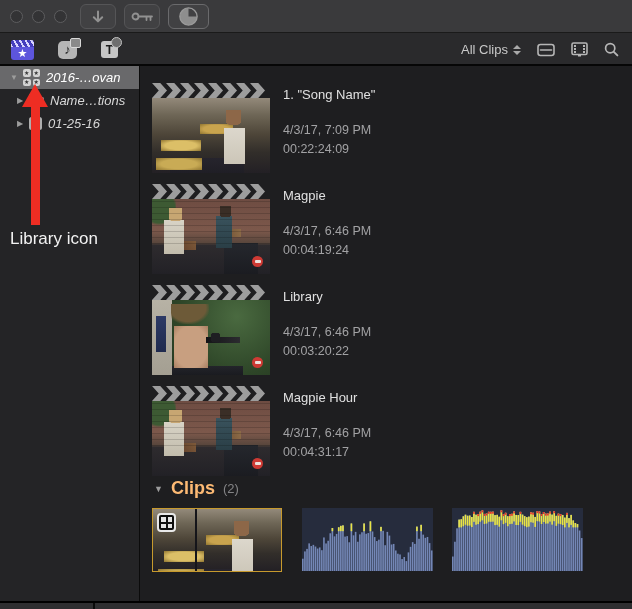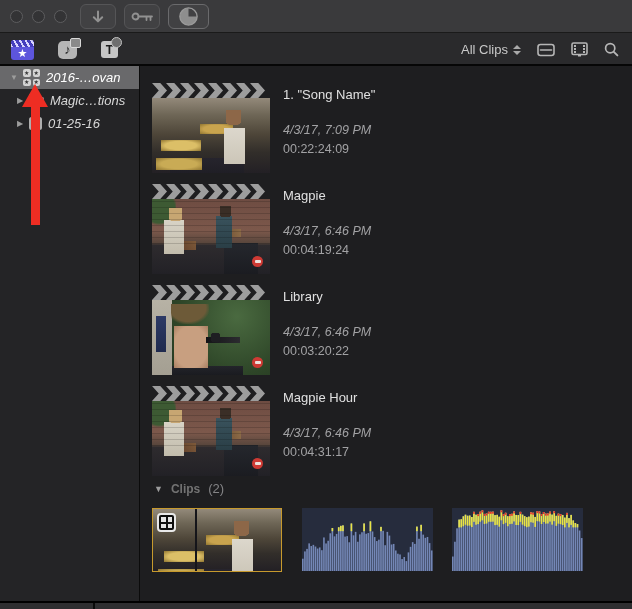--- a/index.html
+++ b/index.html
@@ -96,21 +96,21 @@
   
   .content { flex:1; display:flex; flex-direction:column; padding:17px 0 0 12px; background:#1e1e20; }
   .clip-row { display:flex; margin-bottom:11px; }
   .thumb-col { width:118px; flex:none; }
   .chev-band { height:15px; width:113px; display:flex; overflow:hidden; }
   .chv { display:block; flex:none; width:15px; height:15px; margin-right:-1px; background:#9d9d9d;
          clip-path:polygon(0 0,55% 0,100% 50%,55% 100%,0 100%,45% 50%); }
   .thumb { width:118px; height:75px; position:relative; overflow:hidden; background:#2a2a2e; }
   .info-col { margin-left:13px; padding-top:4px; }
   .clip-title { color:#e0e0e0; font-size:13px; }
-  .meta1 { margin-top:21px; color:#a2a2a4; font-size:12.5px;font-style:italic; }
+  .meta1 { margin-top:21px; color:#a2a2a4; font-size:12.5px; }
   .meta2 { margin-top:5px; color:#a2a2a4; font-size:12.5px; }
   .red-badge { position:absolute; right:7px; bottom:7px; width:11px; height:11px; border-radius:50%; background:#ce3a34; }
   .red-badge::after { content:""; position:absolute; left:2.5px; right:2.5px; top:4px; bottom:4px; background:#ece2dc; border-radius:1px; }
   
   .sc-drummer { background:
     radial-gradient(circle at 50% 30%, #8d6748 85%, transparent 88%) 72% 12px/15px 15px no-repeat,
     linear-gradient(#dcd7cc,#ccc6b8) 74% 30px/21px 36px no-repeat,
     radial-gradient(ellipse at center,#dcbf67 55%,#8f7430 100%) 12% 42px/40px 11px no-repeat,
     radial-gradient(ellipse at center,#c9a44e 55%,#8f7430 100%) 56% 26px/33px 10px no-repeat,
     radial-gradient(ellipse at center,#c9ab55 55%,#8f7430 100%) 6% 60px/46px 12px no-repeat,
@@ -140,21 +140,21 @@
   .film-inner { position:absolute; inset:0; }
   .film-divider { position:absolute; left:33%; top:0; bottom:0; width:2px; background:#15151a; }
   .mc-badge { position:absolute; top:4px; left:4px; width:19px; height:19px; border:2px solid #e9e9e9; border-radius:4px; background:#0d0d0d; }
   .mc-badge::after { content:""; position:absolute; inset:2px; background:
     linear-gradient(#111,#111) 50% 0/2px 100% no-repeat,
     linear-gradient(#111,#111) 0 50%/100% 2px no-repeat,
     #e6e6e6; }
   
   .section-header { display:flex; align-items:center; gap:8px; margin:-6px 0 12px 2px; height:15px; }
   .sec-disc { color:#9c9c9c; font-size:9px; }
-  .sec-label { color:#737373; font-size:12px; font-weight:bold; }
+  .sec-label { color:#fdba74; font-size:18px; font-weight:bold; }
   .sec-count { color:#848486; font-size:13px; }
   .strip-row { display:flex; align-items:flex-start; }
   .wf { flex:none; margin-right:19px; background:#262c3d; }
   
   .statusbar { margin-top:auto; height:24px; border-top:1px solid #0e0e0e; background:#242426;
     display:flex; align-items:center; justify-content:center; color:#9b9b9d; font-size:12px; }
   .bottom-strip { height:8px; background:#2e2e30; border-top:2px solid #000; position:relative; }
   .bottom-div { position:absolute; left:93px; top:0; bottom:0; width:2px; background:#0a0a0a; }
 </style>
 </head>
@@ -248,34 +248,35 @@
           <i>★</i>
             <i>★</i>
             <i>★</i>
             <i>★</i>
         </span>
         <span class="side-label">2016-…ovan</span>
       </div>
       <div class="side-item indent">
         <span class="disc">▶</span>
         <span class="side-icon folder-icon"></span>
-        <span class="side-label">Magic…tions</span>
+        <span class="side-label">Name…tions</span>
       </div>
       <div class="side-item indent">
         <span class="disc">▶</span>
         <span class="side-icon event-icon">
             <span>★</span>
           </span>
         <span class="side-label">01-25-16</span>
       </div>
 
       <div class="annotation">
         <div class="arrow-head"></div>
         <div class="arrow-shaft"></div>
         <div class="ann-text">
+          <div>Library icon</div>
         </div>
       </div>
     </div>
 
     <div class="content">
 
       <div class="clip-row">
         <div class="thumb-col">
           <div class="chev-band">
               <i class="chv"></i>

